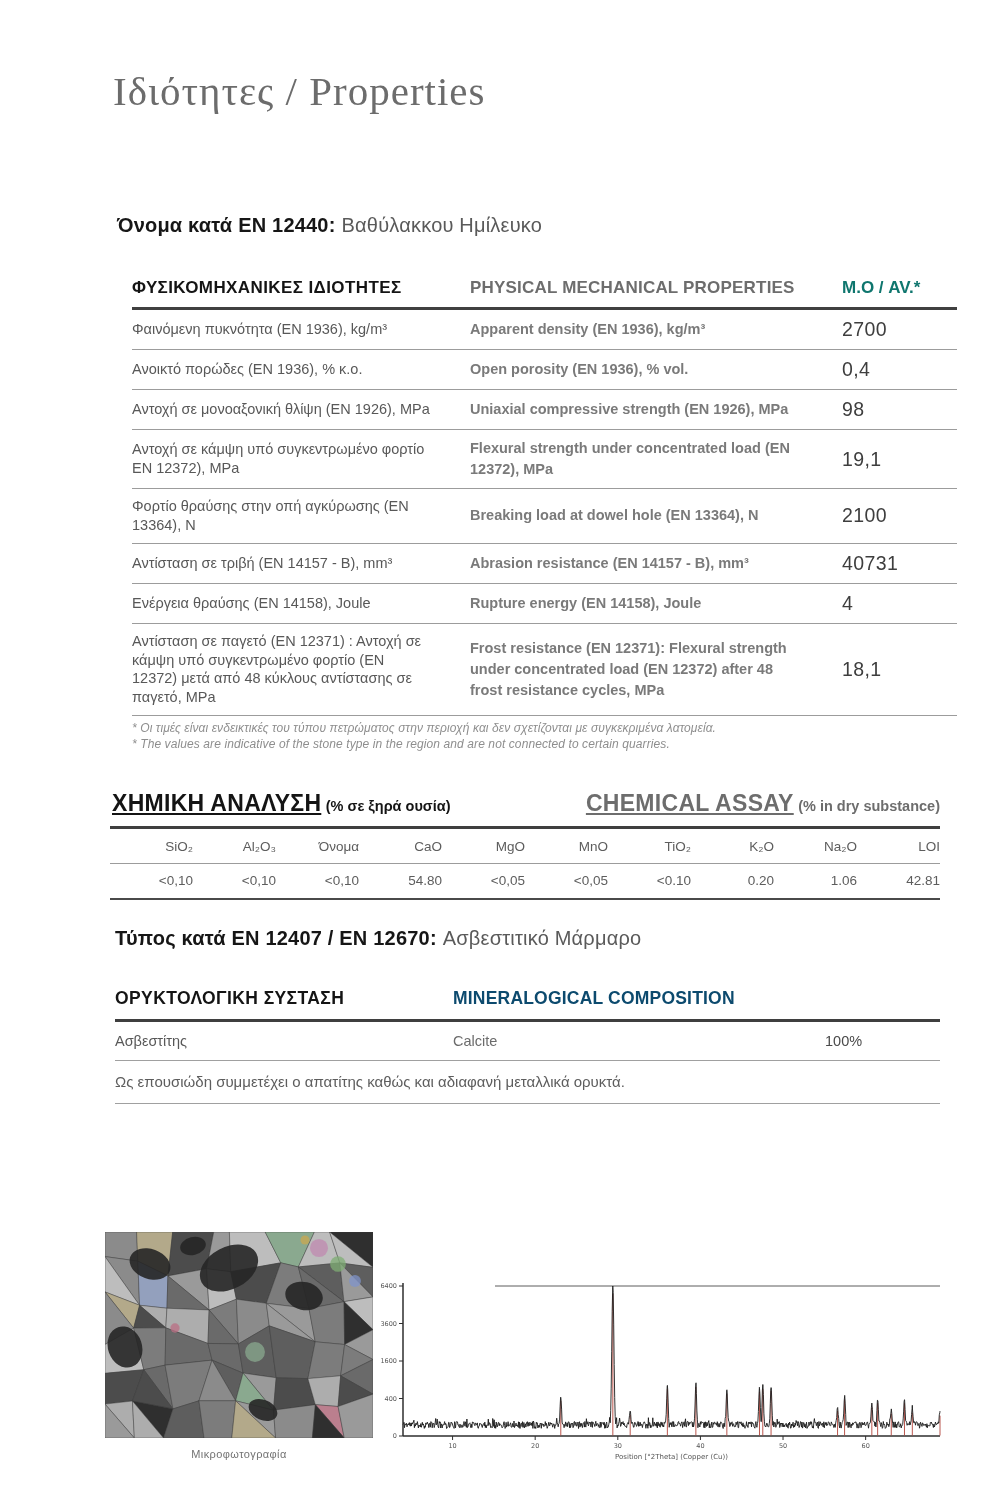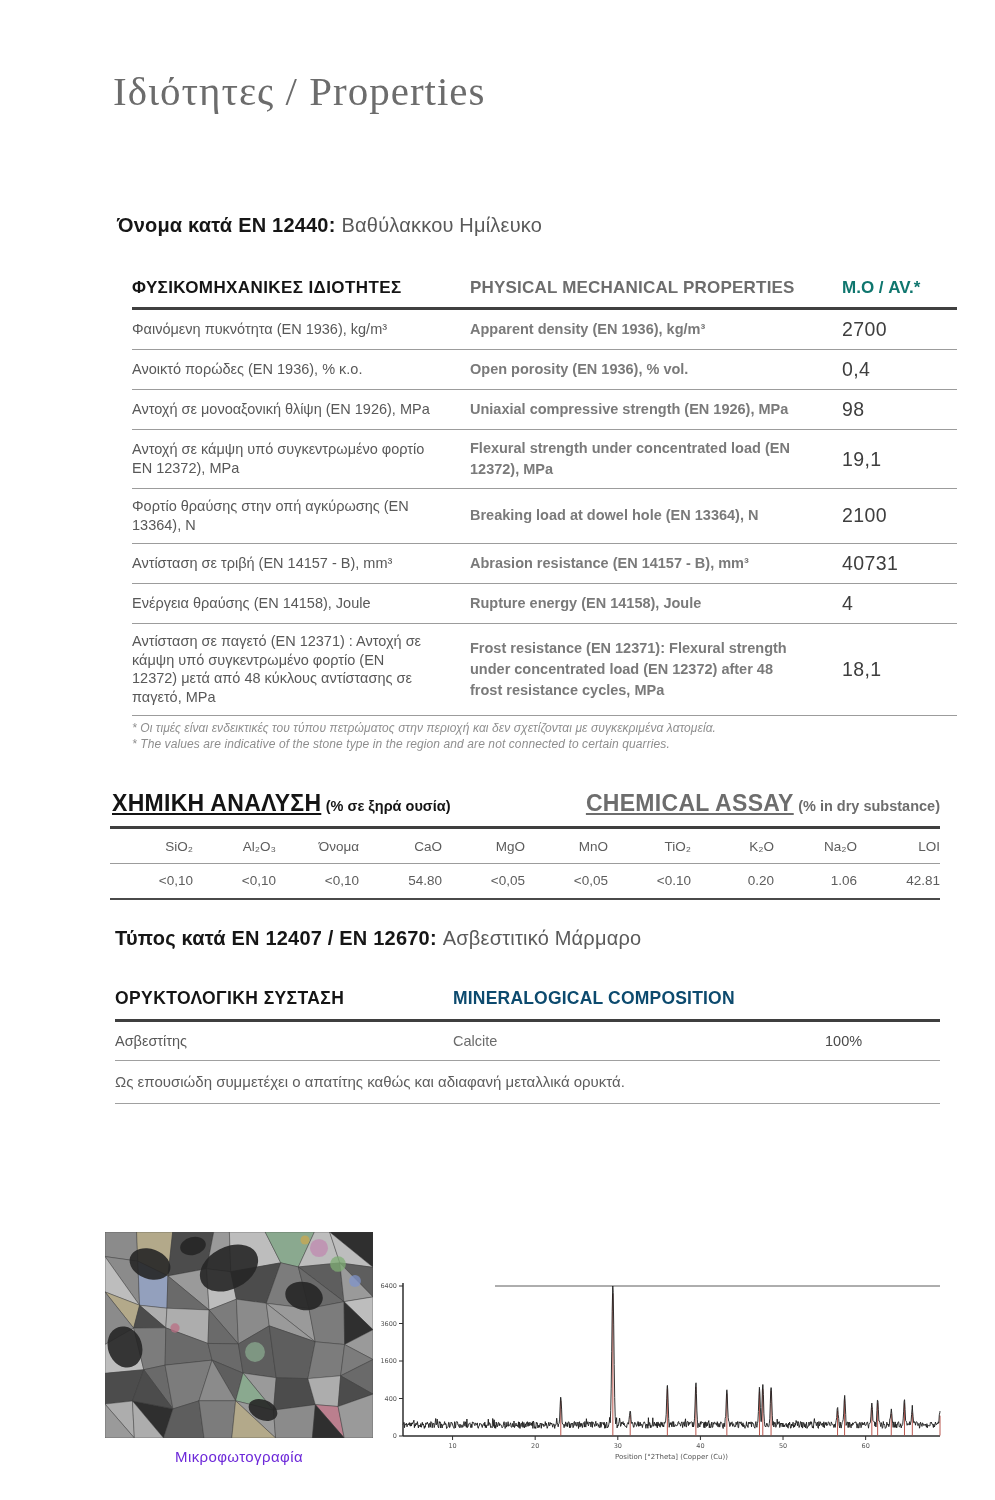--- a/index.html
+++ b/index.html
@@ -48,21 +48,21 @@
   .mine-head .en{font-size:17.5px;font-weight:bold;color:#0c4a6e;letter-spacing:.2px;}
   .mine-row{display:grid;grid-template-columns:338px 372px 115px;padding:11px 0;border-bottom:1.5px solid #a0a0a0;}
   .mine-row span{font-size:14.5px;}
   .mine-row .g{color:#585858;}
   .mine-row .e{color:#6b6b6b;}
   .mine-row .p{color:#4a4a4a;}
   .mine-note{padding:12px 0 13px 0;border-bottom:1.5px solid #a0a0a0;font-size:15px;color:#5d5d5d;}
   
   .micro{position:absolute;left:105px;top:1232px;width:268px;margin:0;}
   .micro svg{display:block;}
-  .micro figcaption{margin-top:10px;text-align:center;font-size:15px;color:#6d28d9;letter-spacing:.4px;}
+  .micro figcaption{margin-top:10px;text-align:center;font-size:11px;color:#737373;letter-spacing:.4px;}
   .xrd{position:absolute;left:375px;top:1272px;}
 </style>
 </head>
 <body>
 
 <div class="page">
 
   <h1 class="title">Ιδιότητες / Properties</h1>
 
   <p class="kv-line name-line">

